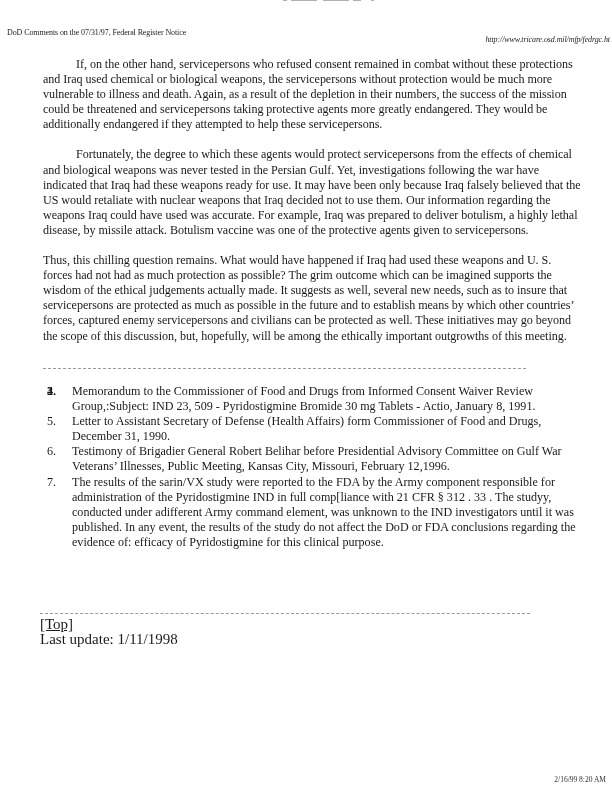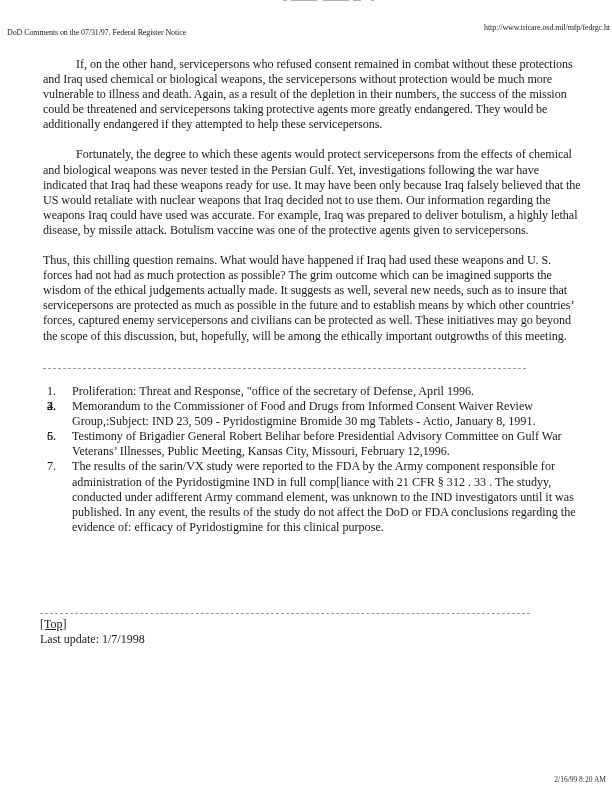--- a/index.html
+++ b/index.html
@@ -32,21 +32,21 @@
       position: absolute;
       top: 19px;
       left: 7px;
       right: 0;
       height: 12px;
       font-size: 8px;
       color: #222;
       letter-spacing: -0.1px;
     }
     .header .left { position: absolute; left: 0; top: 9px; }
-    .header .right { position: absolute; right: 2px; top: 4px; }
+    .header .right { position: absolute; right: 2px; top: 16px; font-style: italic; }
     .content {
       position: absolute;
       top: 57px;
       left: 43px;
       width: 540px;
       font-size: 12.1px;
       line-height: 15.1px;
       letter-spacing: -0.05px;
     }
     .para {
@@ -80,21 +80,21 @@
       position: absolute;
       left: 0;
       top: 0;
       width: 20px;
     }
     .sep2 { position: absolute; top: 613px; left: 40px; width: 490px; }
     .footer-block {
       position: absolute;
       top: 617px;
       left: 40px;
-      font-size: 12px;
+      font-size: 15px;
       line-height: 15px;
     }
     .footer-block a {
       color: #1a1a1a;
       text-decoration: underline;
       cursor: pointer;
     }
     .page-footer {
       position: absolute;
       top: 775px;
@@ -126,48 +126,48 @@
   <p class="para indent">If, on the other hand, servicepersons who refused consent remained in combat without these protections and Iraq used chemical or biological weapons, the servicepersons without protection would be much more vulnerable to illness and death. Again, as a result of the depletion in their numbers, the success of the mission could be threatened and servicepersons taking protective agents more greatly endangered. They would be additionally endangered if they attempted to help these servicepersons.</p>
   <p class="para indent">Fortunately, the degree to which these agents would protect servicepersons from the effects of chemical and biological weapons was never tested in the Persian Gulf. Yet, investigations following the war have indicated that Iraq had these weapons ready for use. It may have been only because Iraq falsely believed that the US would retaliate with nuclear weapons that Iraq decided not to use them. Our information regarding the weapons Iraq could have used was accurate. For example, Iraq was prepared to deliver botulism, a highly lethal disease, by missile attack. Botulism vaccine was one of the protective agents given to servicepersons.</p>
   <p class="para">Thus, this chilling question remains. What would have happened if Iraq had used these weapons and U. S. forces had not had as much protection as possible? The grim outcome which can be imagined supports the wisdom of the ethical judgements actually made. It suggests as well, several new needs, such as to insure that servicepersons are protected as much as possible in the future and to establish means by which other countries’ forces, captured enemy servicepersons and civilians can be protected as well. These initiatives may go beyond the scope of this discussion, but, hopefully, will be among the ethically important outgrowths of this meeting.</p>
 </div>
 
 <div class="sep sep1"></div>
 
 <ol class="refs">
   <li>
     <span class="num">1.</span>
-    <span>Proliferation: Threat and Response, "office of the secretary of Defense, April 1996.</span>
   </li>
   <li>
     <span class="num">2.</span>
   </li>
   <li>
     <span class="num">3.</span>
   </li>
   <li>
     <span class="num">4.</span>
     <span>Memorandum to the Commissioner of Food and Drugs from Informed Consent Waiver Review Group,:Subject: IND 23, 509 - Pyridostigmine Bromide 30 mg Tablets - Actio, January 8, 1991.</span>
   </li>
   <li>
     <span class="num">5.</span>
+    <span>Letter to Assistant Secretary of Defense (Health Affairs) form Commissioner of Food and Drugs, December 31, 1990.</span>
   </li>
   <li>
     <span class="num">6.</span>
     <span>Testimony of Brigadier General Robert Belihar before Presidential Advisory Committee on Gulf War Veterans’ Illnesses, Public Meeting, Kansas City, Missouri, February 12,1996.</span>
   </li>
   <li>
     <span class="num">7.</span>
     <span>The results of the sarin/VX study were reported to the FDA by the Army component responsible for administration of the Pyridostigmine IND in full comp[liance with 21 CFR § 312 . 33 . The studyy, conducted under adifferent Army command element, was unknown to the IND investigators until it was published. In any event, the results of the study do not affect the DoD or FDA conclusions regarding the evidence of: efficacy of Pyridostigmine for this clinical purpose.</span>
   </li>
 </ol>
 
 <div class="sep sep2"></div>
 
 <div class="footer-block">
   <div><a>[Top]</a></div>
-  <div>Last update: 1/7/1998</div>
+  <div>Last update: 1/11/1998</div>
 </div>
 
 <div class="page-footer">
   <span class="left">22 of 22</span>
   <span class="right">2/16/99 8:20 AM</span>
 </div>
 
 </body></html>

